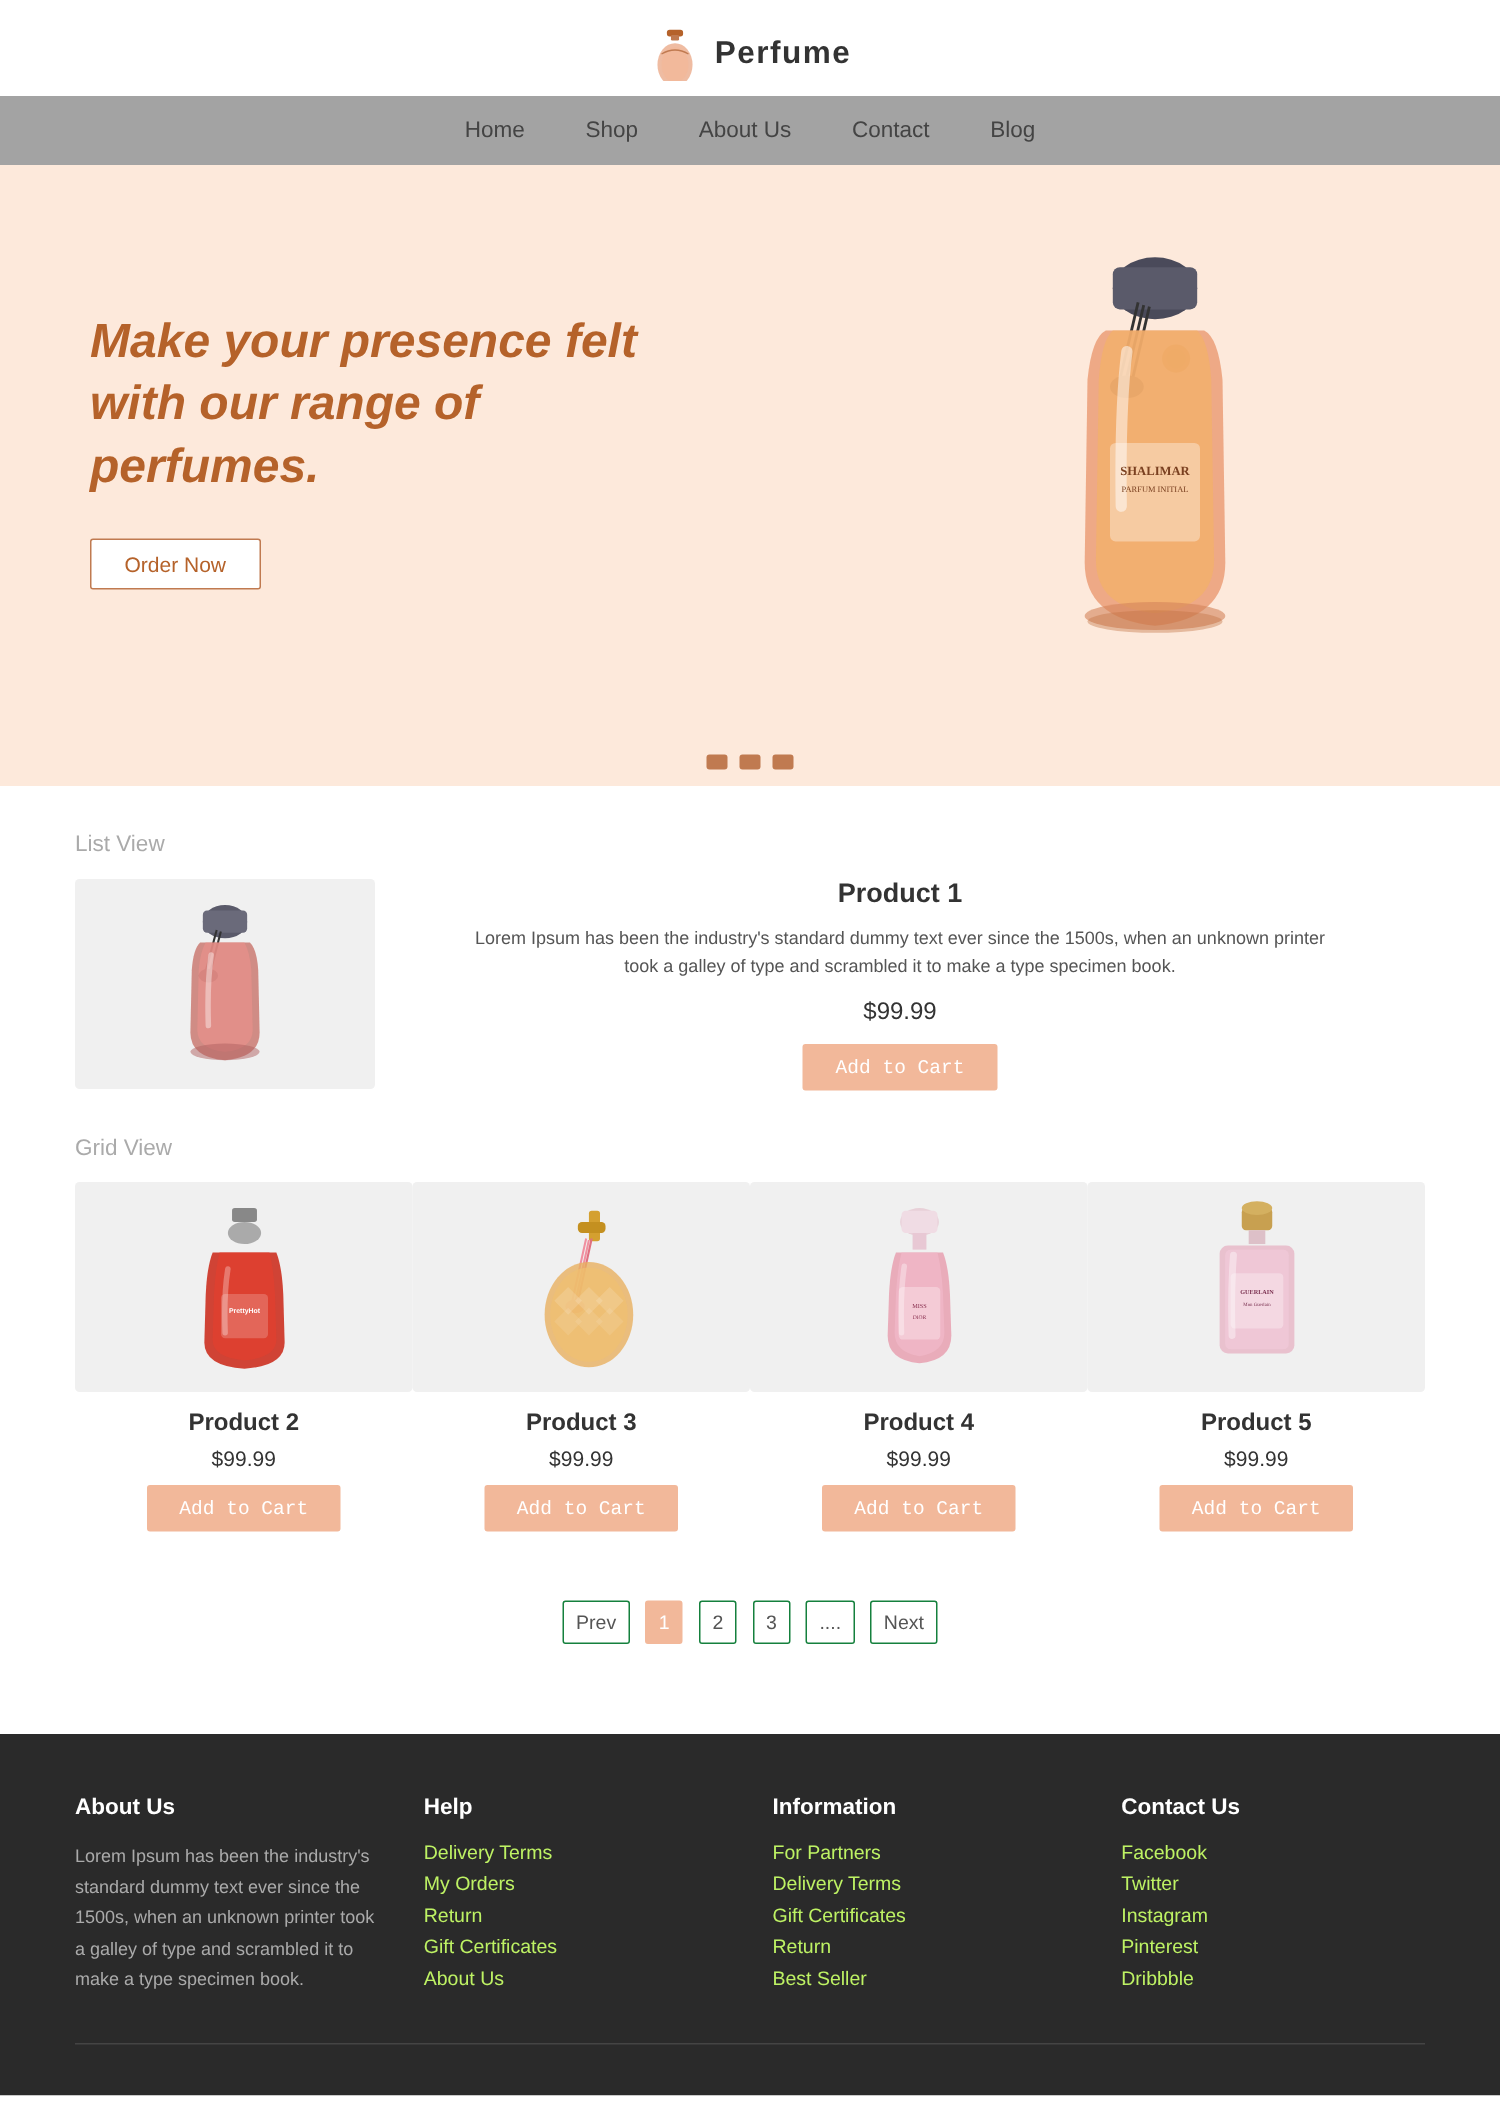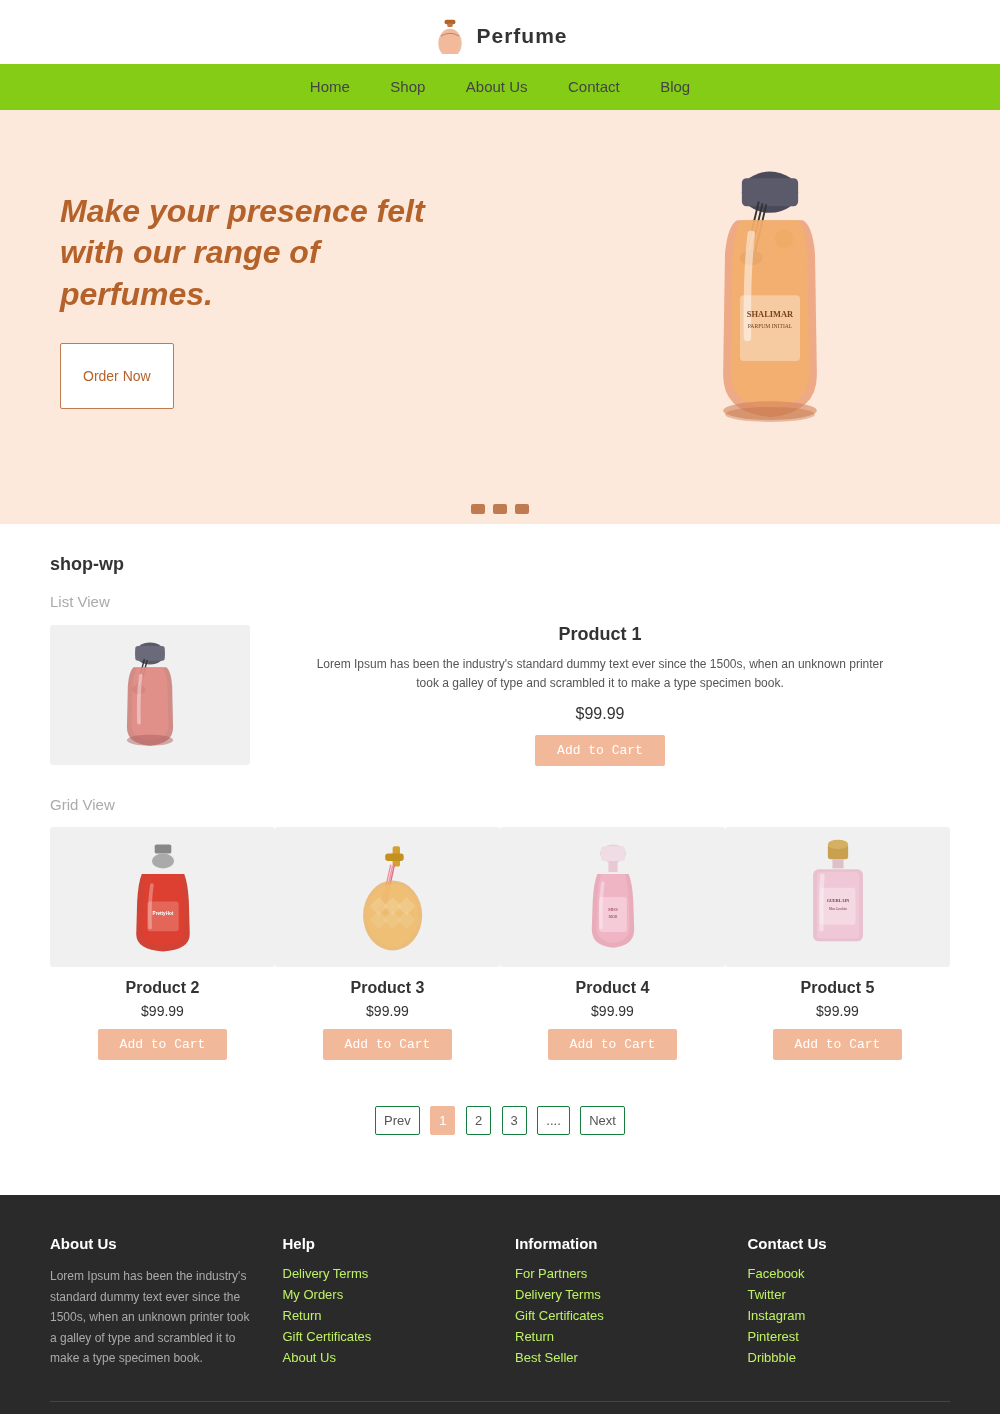--- a/index.html
+++ b/index.html
@@ -5,28 +5,28 @@
     * { margin: 0; padding: 0; box-sizing: border-box; }
     body { font-family: Arial, sans-serif; background: #fff; color: #333; width: 1000px; }
 
     
     .header { text-align: center; padding: 18px 0 10px; background: #fff; }
     .logo-wrap { display: flex; align-items: center; justify-content: center; gap: 8px; }
     .logo-icon { width: 36px; height: 36px; }
     .logo-text { font-size: 21px; font-weight: bold; color: #333; letter-spacing: 1px; }
 
     
-    .nav { background: #84cc16; padding: 14px 0; text-align: center; }
+    .nav { background: #a3a3a3; padding: 14px 0; text-align: center; }
     .nav a { margin: 0 18px; text-decoration: none; color: #444; font-size: 15px; }
 
     
     .hero { background: #fde9db; display: flex; align-items: center; justify-content: space-between; padding: 40px 60px; min-height: 320px; position: relative; overflow: hidden; }
     .hero-text { max-width: 420px; }
     .hero-heading { font-size: 32px; font-weight: bold; color: #b5622a; line-height: 1.3; margin-bottom: 28px; font-style: italic; }
-    .hero-btn { background: #fff; border: 1.5px solid #c07a50; color: #b5622a; padding: 24px 22px; font-size: 14px; cursor: pointer; border-radius: 2px; }
+    .hero-btn { background: #fff; border: 1.5px solid #c07a50; color: #b5622a; padding: 8px 22px; font-size: 14px; cursor: pointer; border-radius: 2px; }
     .hero-img-wrap { width: 340px; display: flex; justify-content: center; align-items: flex-end; }
 
     
     .hero-dots { text-align: center; padding: 10px 0 6px; background: #fde9db; }
     .dot { display: inline-block; width: 14px; height: 10px; background: #c07a50; margin: 0 2px; border-radius: 2px; }
 
     
     .shop-section { padding: 30px 50px; }
     .shop-title { font-size: 18px; font-weight: bold; margin-bottom: 18px; }
 
@@ -120,21 +120,20 @@
     </svg>
   </div>
 </div>
 <div class="hero-dots">
   <span class="dot"></span>
   <span class="dot"></span>
   <span class="dot"></span>
 </div>
 
 <div class="shop-section">
-  <div class="shop-title">shop-wp</div>
 
   <div class="list-view-label">List View</div>
   <div class="list-product">
     <div class="list-product-img">
       <svg viewBox="0 0 100 130" width="100" height="120" xmlns="http://www.w3.org/2000/svg">
         <ellipse cx="50" cy="20" rx="16" ry="12" fill="#5a5a6a"></ellipse>
         <rect x="34" y="12" width="32" height="16" fill="#6a6a7a" rx="3"></rect>
         <line x1="44" y1="26" x2="36" y2="56" stroke="#333" stroke-width="1.5"></line>
         <line x1="47" y1="27" x2="39" y2="58" stroke="#333" stroke-width="1.5"></line>
         <ellipse cx="38" cy="59" rx="7" ry="5" fill="#4a4a5a"></ellipse>

